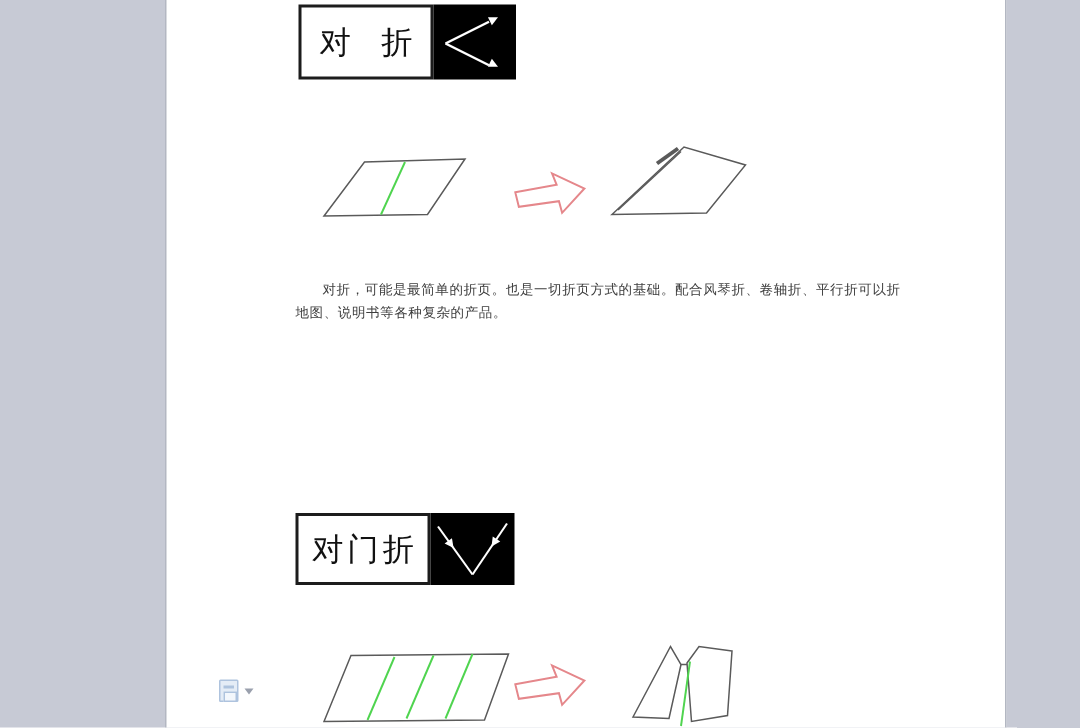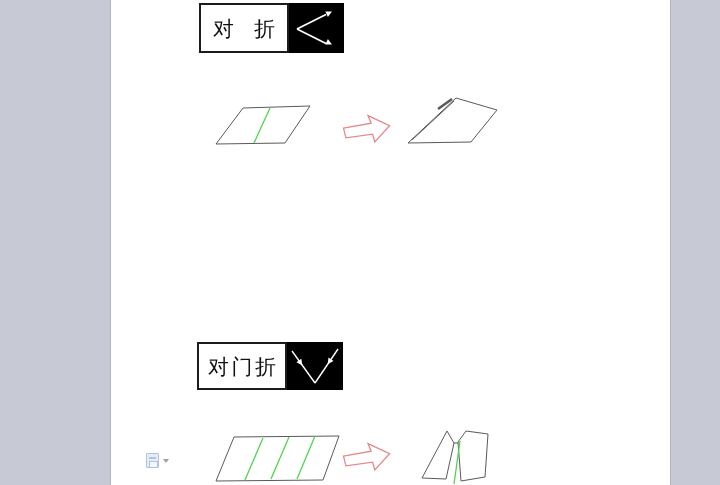--- a/index.html
+++ b/index.html
@@ -73,20 +73,21 @@
         <path d="M437,109 L451,99" stroke-width="2.6"></path>
       </g>
       <g stroke-width="1.3" stroke="#4fd44f">
         <line x1="269" y1="108" x2="253" y2="143"></line>
       </g>
       <g fill="#ffffff" stroke-width="1.3" transform="rotate(-8 365 130)" stroke="#e5878b">
         <polygon points="343,125 371,124 369,116 389,129 372,143 371,135 344,135"></polygon>
       </g>
     </svg>
 
+    <div class="paragraph">对折，可能是最简单的折页。也是一切折页方式的基础。配合风琴折、卷轴折、平行折可以折地图、说明书等各种复杂的产品。</div>
 
     <div class="fold-label label-2">
       <div class="txt">
         <span>对</span>
         <span>门</span>
         <span>折</span>
       </div>
       <div class="ico">
         <svg width="56" height="48" viewBox="0 0 56 48">
           <g fill="none" stroke-width="1.4" stroke="#ffffff">

